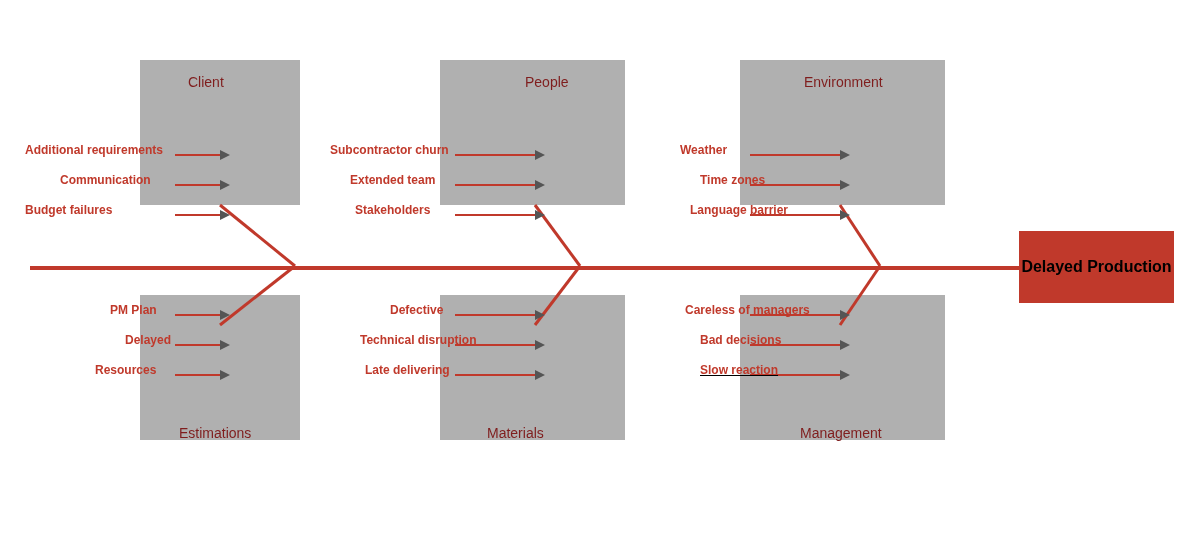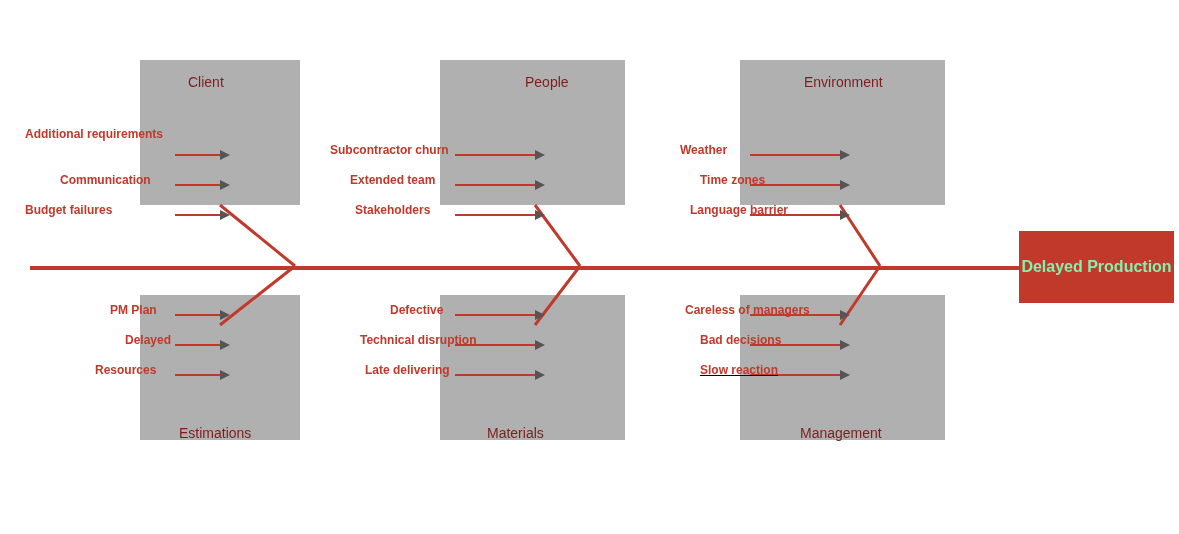--- a/index.html
+++ b/index.html
@@ -49,21 +49,21 @@
       right: 5px;
       width: 155px;
       height: 72px;
       background: #c0392b;
       display: flex;
       align-items: center;
       justify-content: center;
       z-index: 10;
     }
     .effect-box span {
-      color: #86efac;
+      color: #000000;
       font-size: 16px;
       font-weight: bold;
       text-align: left;
       line-height: 1.3;
     }
 
     
     .category-box {
       position: absolute;
       background: #b0b0b0;
@@ -223,21 +223,21 @@
   <div class="category-box box-management"></div>
 
   <div class="cat-name" style="top:74px; left:188px;">Client</div>
   <div class="cat-name" style="top:74px; left:494px;margin-left:31px;">People</div>
   <div class="cat-name" style="top:74px; left:804px;">Environment</div>
 
   <div class="cat-name" style="top:425px; left:179px;">Estimations</div>
   <div class="cat-name" style="top:425px; left:487px;">Materials</div>
   <div class="cat-name" style="top:425px; left:800px;">Management</div>
 
-  <div class="cause-row" style="top:127px; left:25px;">
+  <div class="cause-row" style="top:143px; left:25px;">
     <span class="text">Additional requirements</span>
   </div>
   <div class="cause-row" style="top:173px; left:60px;">
     <span class="text">Communication</span>
   </div>
   <div class="cause-row" style="top:203px; left:25px;">
     <span class="text">Budget failures</span>
   </div>
 
   <div class="cause-row" style="top:143px; left:330px;">

